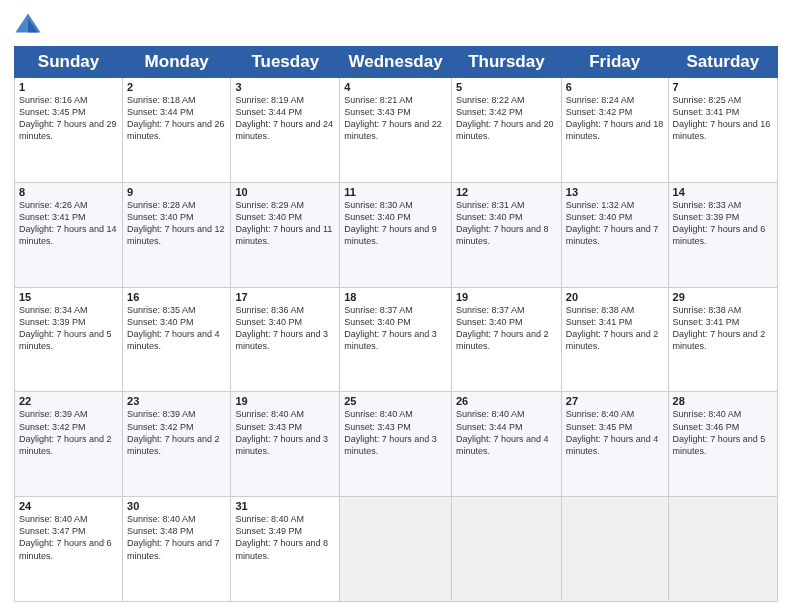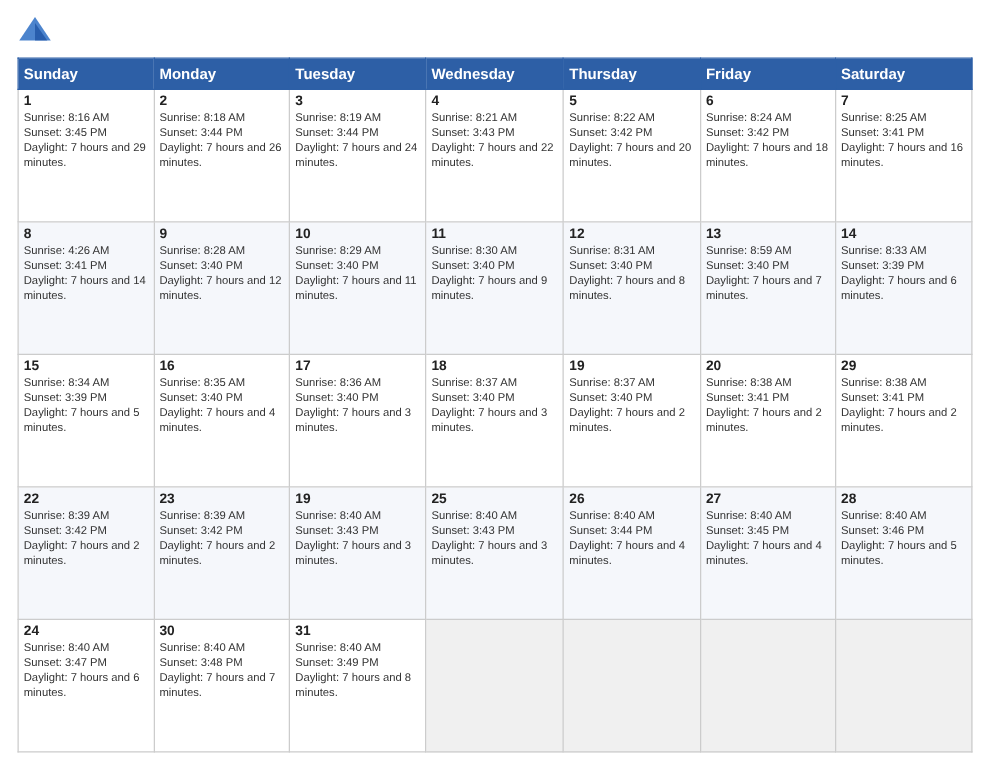--- a/index.html
+++ b/index.html
@@ -62,24 +62,24 @@
     }
     .calendar {
       flex: 1;
       border-collapse: collapse;
       width: 100%;
       font-size: 9.5px;
     }
     .calendar thead tr th {
       background: #2d5fa6;
       color: #fff;
-      font-size: 12px;
+      font-size: 17px;
       font-weight: bold;
       padding: 5px 4px;
-      text-align: left;
+      text-align: center;
       border: 1px solid #2d5fa6;
     }
     .calendar tbody tr td {
       border: 1px solid #ccc;
       vertical-align: top;
       padding: 3px 4px;
       width: 113px;
       background: #fff;
     }
     .calendar tbody tr:nth-child(even) td {
@@ -230,21 +230,21 @@
         <span class="day-num">12</span>
         <div class="day-info">
           <span>Sunrise: 8:31 AM</span><br>
           <span>Sunset: 3:40 PM</span><br>
           <span>Daylight: 7 hours and 8 minutes.</span>
         </div>
       </td>
           <td>
         <span class="day-num">13</span>
         <div class="day-info">
-          <span>Sunrise: 8:59 AM</span><br>
+          <span>Sunrise: 1:32 AM</span><br>
           <span>Sunset: 3:40 PM</span><br>
           <span>Daylight: 7 hours and 7 minutes.</span>
         </div>
       </td>
           <td>
         <span class="day-num">14</span>
         <div class="day-info">
           <span>Sunrise: 8:33 AM</span><br>
           <span>Sunset: 3:39 PM</span><br>
           <span>Daylight: 7 hours and 6 minutes.</span>

